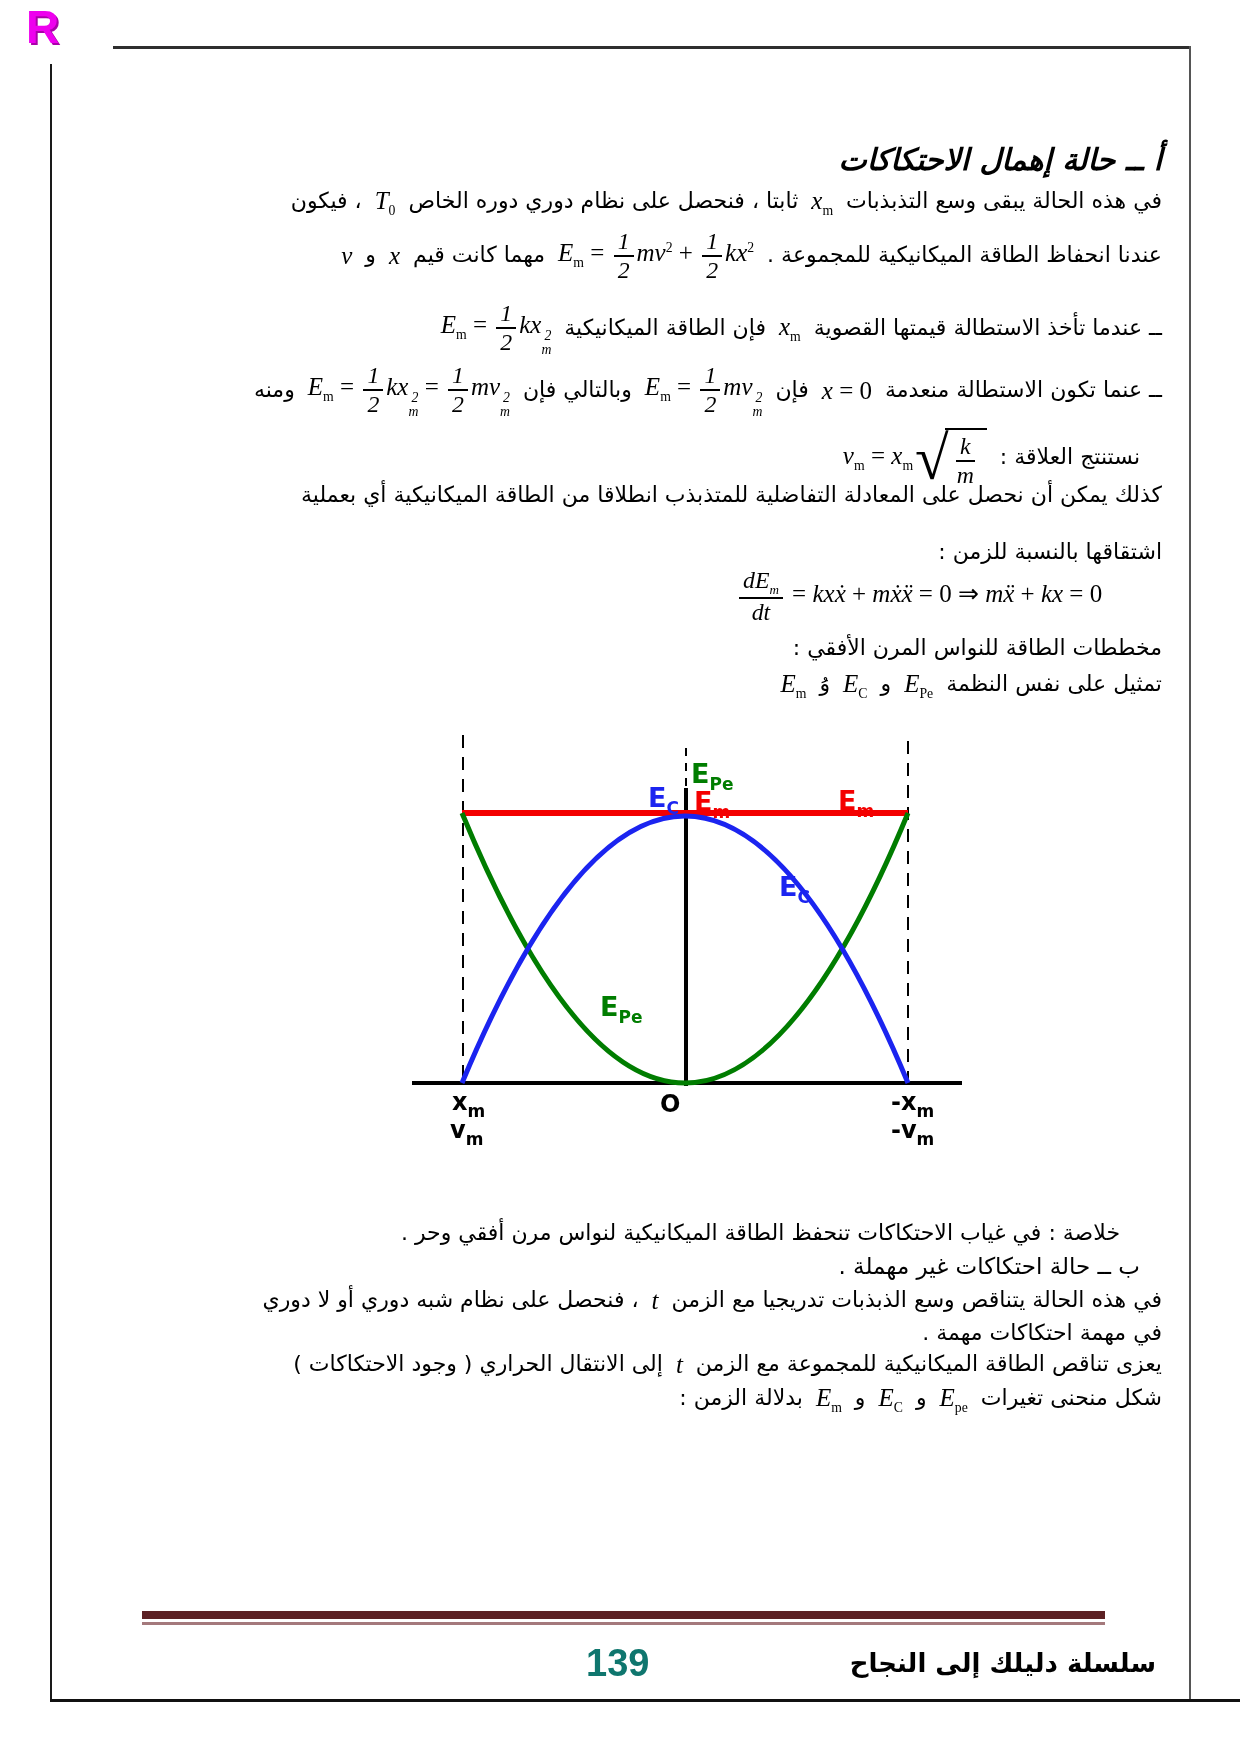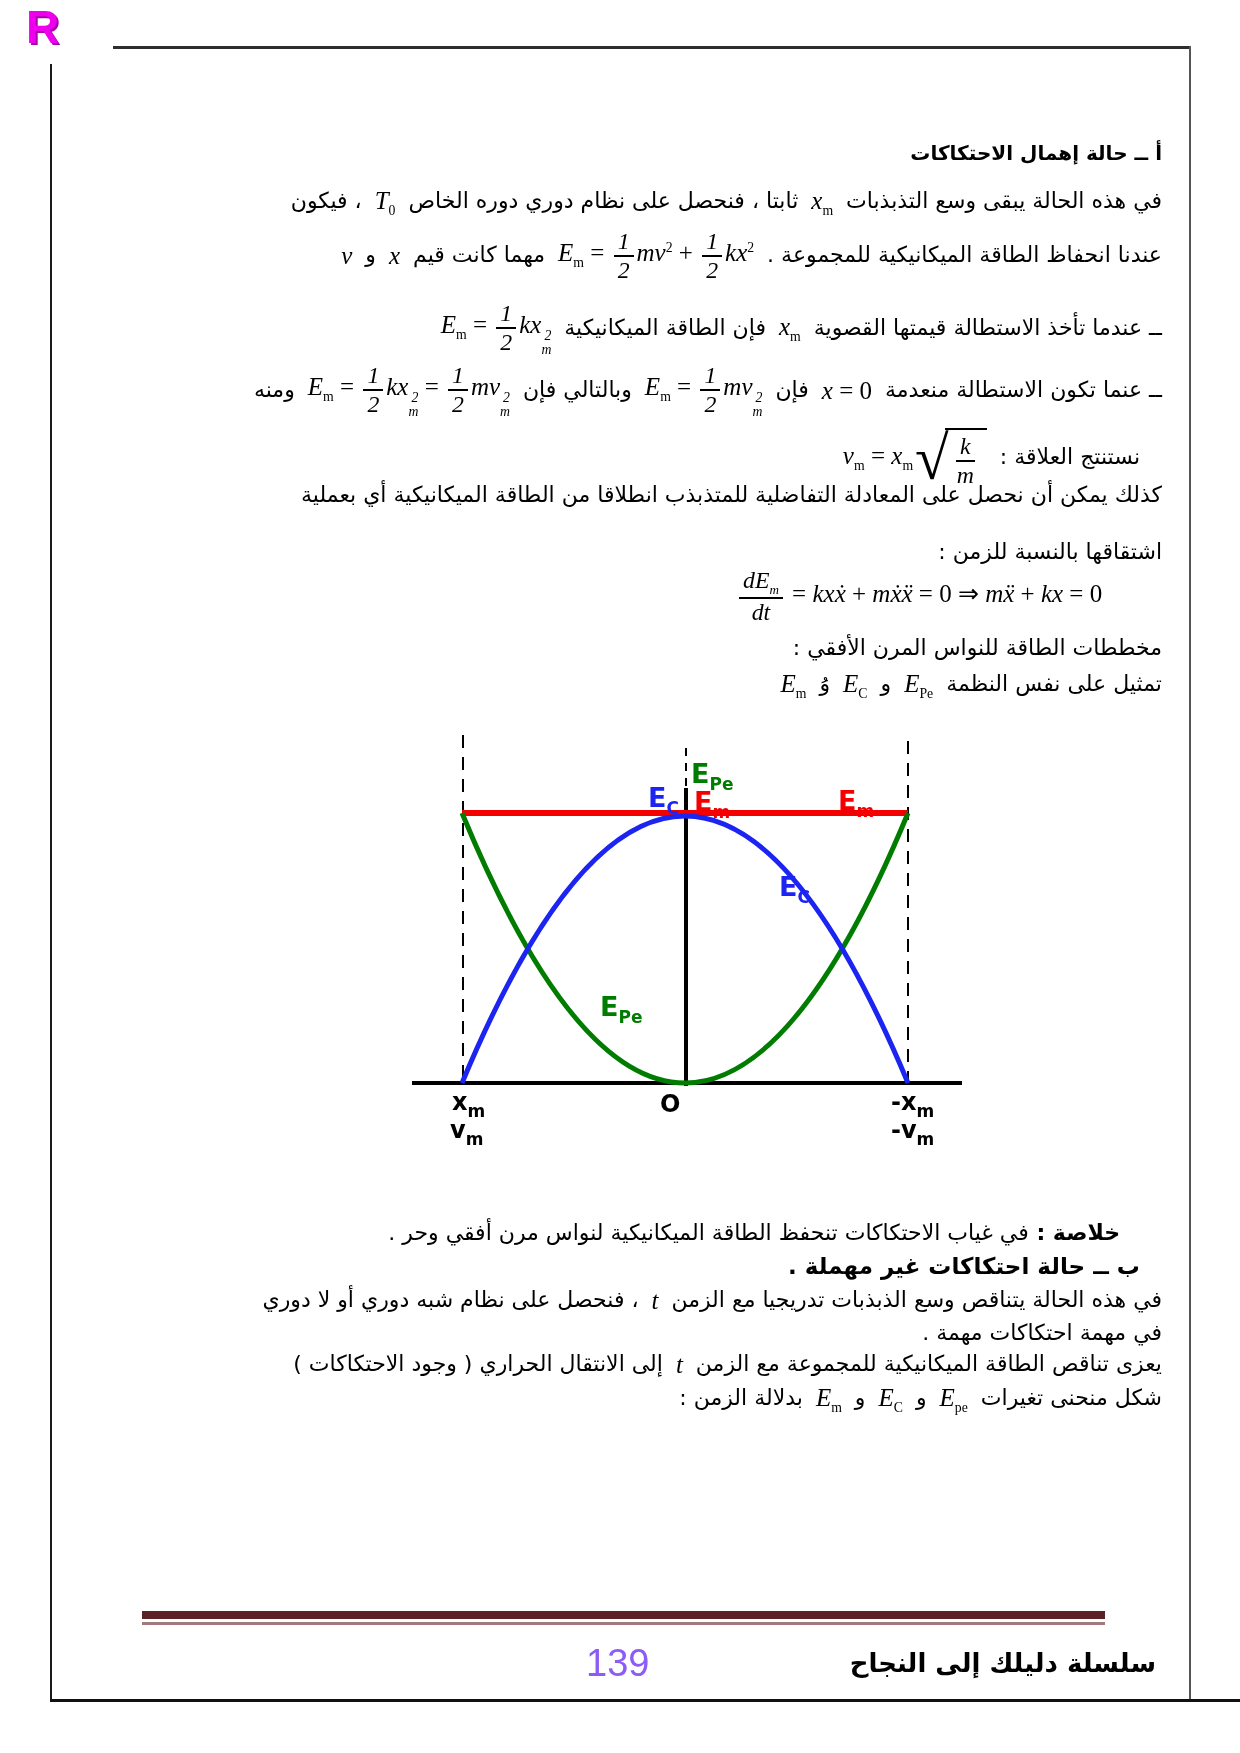--- a/index.html
+++ b/index.html
@@ -12,22 +12,22 @@
     font-size:46px;font-weight:bold;color:#ee00ee;text-shadow:2px 2px 0 #aa00aa;}
   .rule-top{position:absolute;left:113px;top:46px;width:1078px;height:3px;background:#2e2e2e;}
   .border-left{position:absolute;left:50px;top:64px;width:2px;height:1638px;background:#1a1a1a;}
   .border-right{position:absolute;left:1189px;top:46px;width:2px;height:1656px;background:#555;}
   .border-bottom{position:absolute;left:50px;top:1699px;width:1190px;height:3px;background:#111;}
 
   
   .para{position:absolute;direction:rtl;text-align:right;white-space:nowrap;
     font-size:22px;line-height:1.35;color:#000;}
   .para .ar{font-family:"DejaVu Sans",sans-serif;}
-  .para .ar.b{font-weight:bold;text-align:center;}
-  .title-a{top:140px;right:78px;font-weight:bold;font-size:20px;}
+  .para .ar.b{font-weight:normal;text-align:center;}
+  .title-a{top:140px;right:78px;font-weight:bold;font-size:30px;font-style:italic;}
   .p1{top:184px;right:78px;}
   .p2{top:228px;right:78px;}
   .p3{top:300px;right:78px;}
   .p4{top:362px;right:78px;}
   .eq-vm{top:428px;right:100px;}
   .p6{top:480px;right:78px;}
   .p7{top:537px;right:78px;text-align:center;}
   .eq-dem{top:567px;left:730px;direction:ltr;text-align:left;}
   .p8{top:633px;right:78px;}
   .p9{top:667px;right:78px;}
@@ -65,22 +65,22 @@
   #energy-chart path[data-series="0"]{stroke-width:6;}
   #energy-chart path[data-series="1"],#energy-chart path[data-series="2"]{stroke-width:5;}
   .chart-label{font-family:"DejaVu Sans",sans-serif;font-weight:bold;font-size:27px;}
   .chart-label.axislab{font-size:24px;}
 
   
   .footer-bar1{position:absolute;left:142px;top:1611px;width:963px;height:8px;background:#5c2124;}
   .footer-bar2{position:absolute;left:142px;top:1622px;width:963px;height:3px;background:#a4797c;}
   .footer-series{position:absolute;right:84px;top:1648px;direction:rtl;
     font-weight:bold;font-size:26px;font-family:"DejaVu Sans",sans-serif;}
-  .footer-page{position:absolute;left:586px;top:1642px;color:#8b5cf6;
-    font-weight:normal;font-size:38px;font-family:"Liberation Sans",sans-serif;}
+  .footer-page{position:absolute;left:586px;top:1642px;color:#0f766e;
+    font-weight:bold;font-size:38px;font-family:"Liberation Sans",sans-serif;}
 </style>
 </head>
 <body>
 
 <div class="r-logo">R</div>
 <div class="rule-top"></div>
 <div class="border-left"></div>
 <div class="border-right"></div>
 <div class="border-bottom"></div>
 

